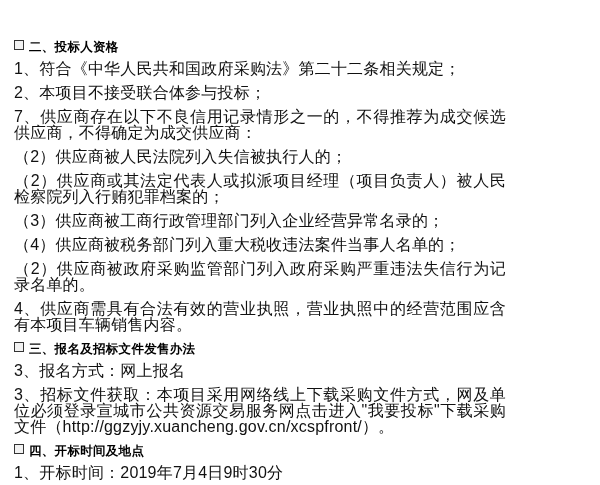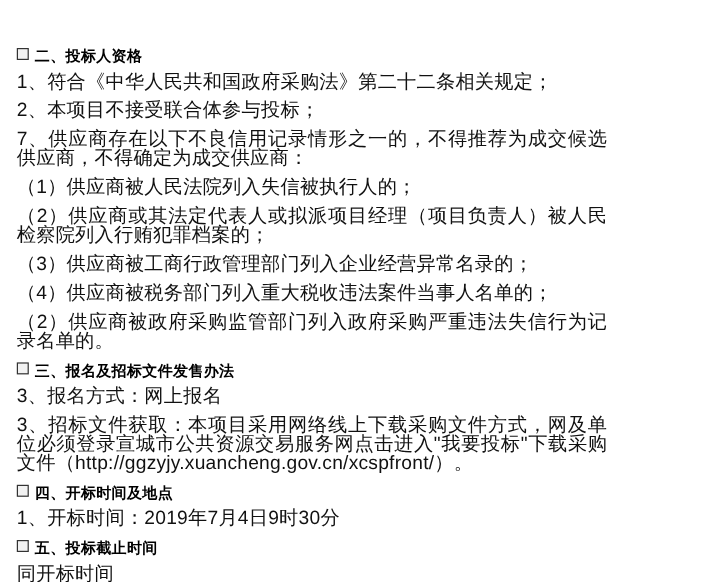--- a/index.html
+++ b/index.html
@@ -55,25 +55,26 @@
 <body>
 
 <div class="page">
 
   <div class="section-head">
     <span class="bullet"></span><span>二、投标人资格</span>
   </div>
   <p class="para">1、符合《中华人民共和国政府采购法》第二十二条相关规定；</p>
   <p class="para">2、本项目不接受联合体参与投标；</p>
   <p class="para">7、供应商存在以下不良信用记录情形之一的，不得推荐为成交候选供应商，不得确定为成交供应商：</p>
-  <p class="para">（1）供应商被人民法院列入失信被执行人的；</p>
+  <p class="para">（2）供应商被人民法院列入失信被执行人的；</p>
   <p class="para">（2）供应商或其法定代表人或拟派项目经理（项目负责人）被人民检察院列入行贿犯罪档案的；</p>
   <p class="para">（3）供应商被工商行政管理部门列入企业经营异常名录的；</p>
   <p class="para">（4）供应商被税务部门列入重大税收违法案件当事人名单的；</p>
   <p class="para">（2）供应商被政府采购监管部门列入政府采购严重违法失信行为记录名单的。</p>
+  <p class="para">4、供应商需具有合法有效的营业执照，营业执照中的经营范围应含有本项目车辆销售内容。</p>
 
   <div class="section-head">
     <span class="bullet"></span><span>三、报名及招标文件发售办法</span>
   </div>
   <p class="para">3、报名方式：网上报名</p>
   <p class="para">3、招标文件获取：本项目采用网络线上下载采购文件方式，网及单位必须登录宣城市公共资源交易服务网点击进入"我要投标"下载采购文件（http://ggzyjy.xuancheng.gov.cn/xcspfront/）。</p>
 
   <div class="section-head">
     <span class="bullet"></span><span>四、开标时间及地点</span>
   </div>

